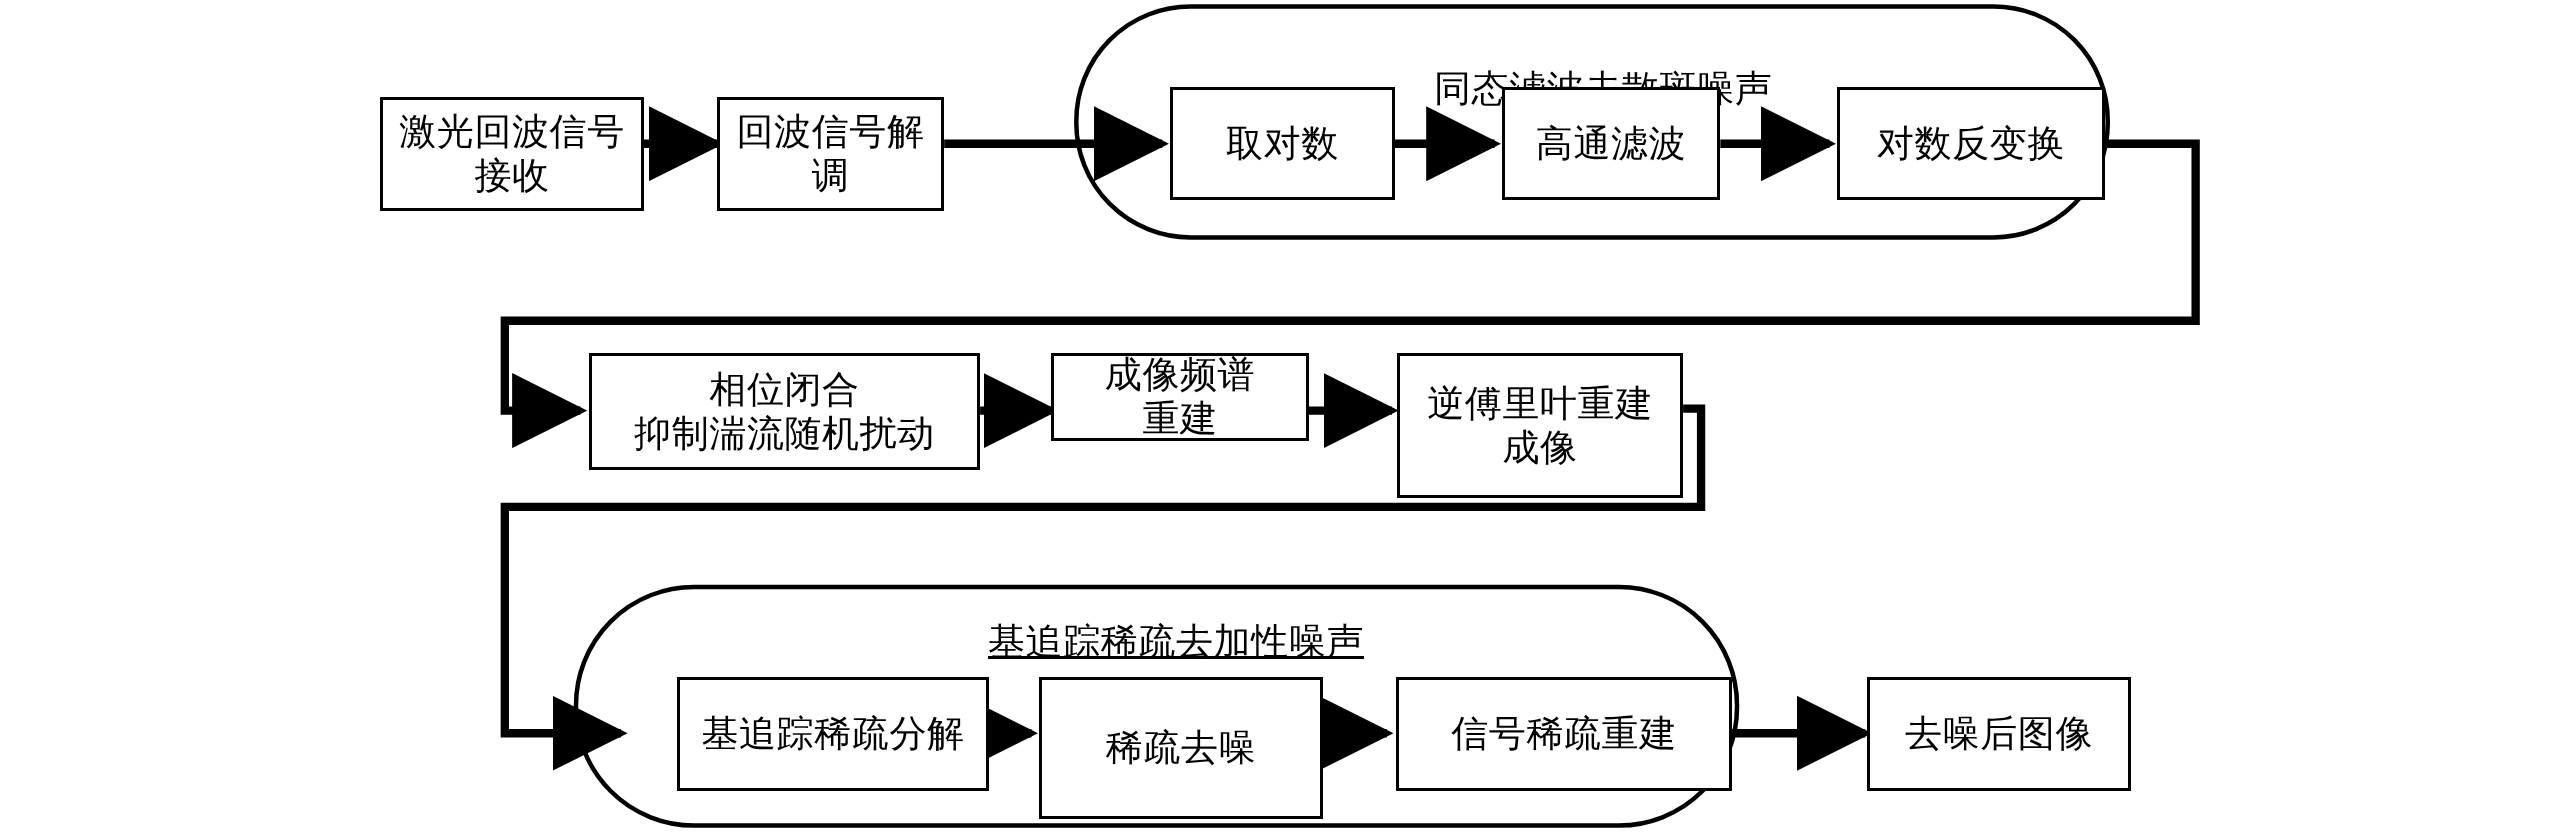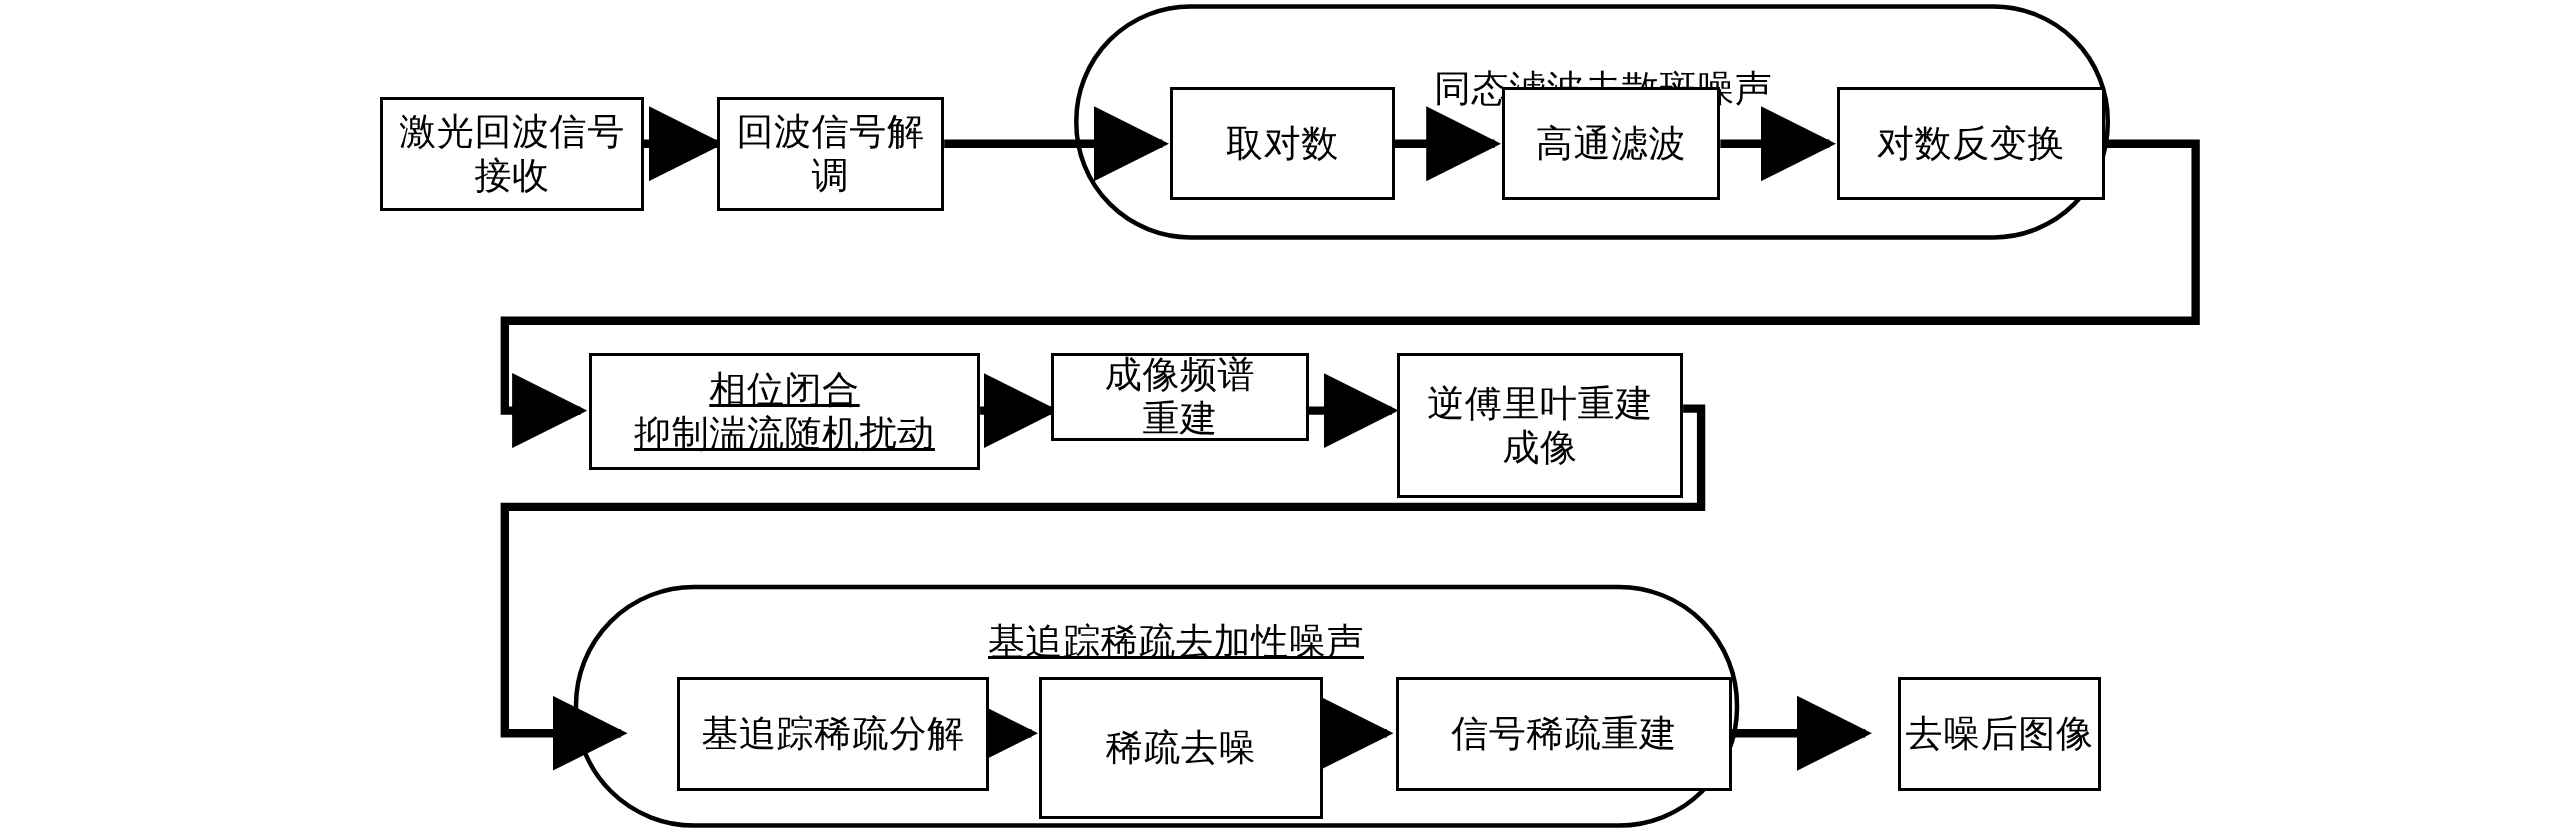--- a/index.html
+++ b/index.html
@@ -65,21 +65,21 @@
   </div>
 
   <div class="node" style="left:1170px;top:87px;width:225px;height:113px;">
     <span>取对数</span>
   </div>
 
   <div class="node" style="left:1837px;top:87px;width:268px;height:113px;">
     <span>对数反变换</span>
   </div>
 
-  <div class="node" style="left:589px;top:353px;width:391px;height:117px;text-decoration:underline;">
+  <div class="node" style="left:589px;top:353px;width:391px;height:117px;">
     <span>相位闭合<br>抑制湍流随机扰动</span>
   </div>
 
   <div class="node" style="left:1051px;top:353px;width:258px;height:88px;">
     <span>成像频谱<br>重建</span>
   </div>
 
   <div class="node" style="left:1397px;top:353px;width:286px;height:145px;">
     <span>逆傅里叶重建<br>成像</span>
   </div>
@@ -89,18 +89,18 @@
   </div>
 
   <div class="node" style="left:1039px;top:677px;width:284px;height:142px;">
     <span>稀疏去噪</span>
   </div>
 
   <div class="node" style="left:1396px;top:677px;width:336px;height:114px;">
     <span>信号稀疏重建</span>
   </div>
 
-  <div class="node" style="left:1867px;top:677px;width:203px;height:114px;margin-left:31px;">
+  <div class="node" style="left:1867px;top:677px;width:264px;height:114px;">
     <span>去噪后图像</span>
   </div>
 
 </div>
 
 
 </body></html>

